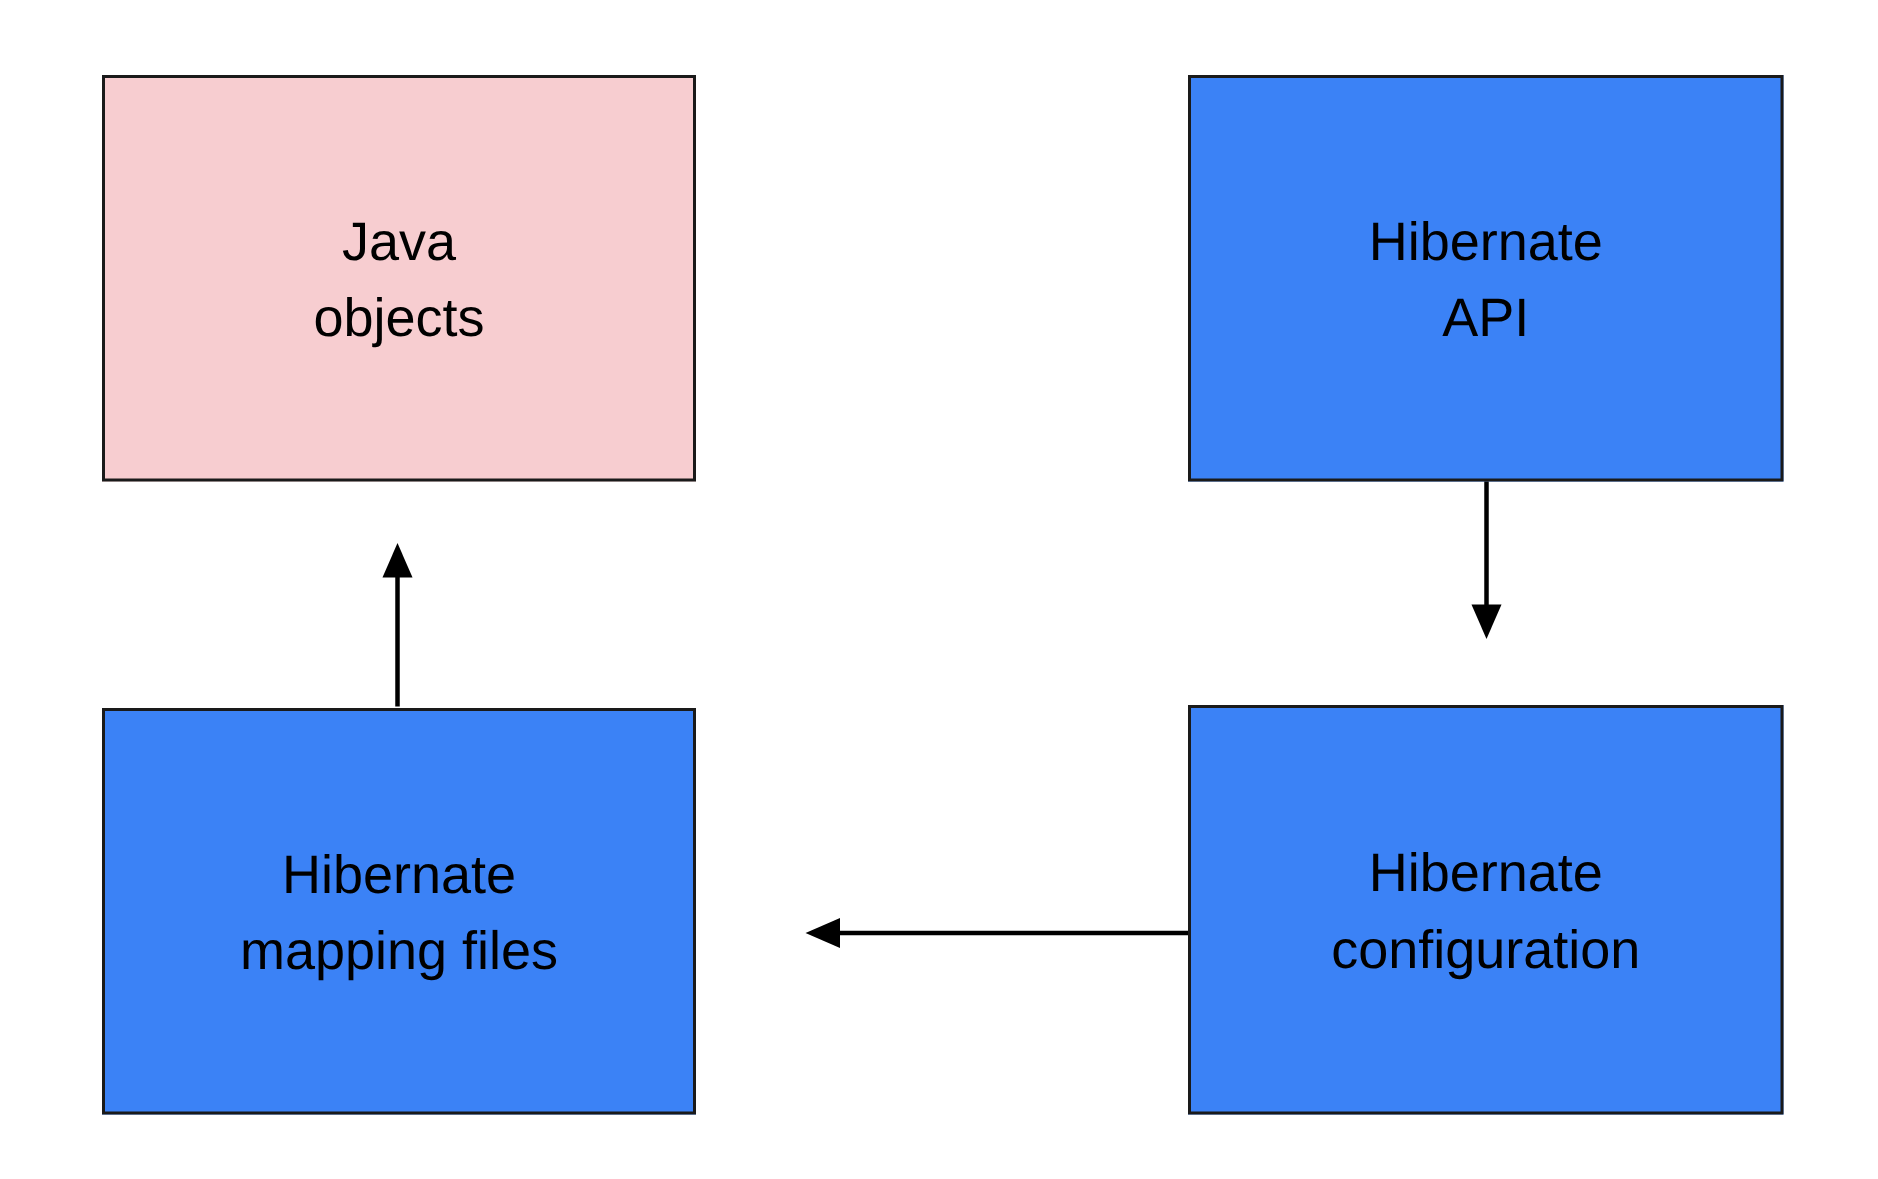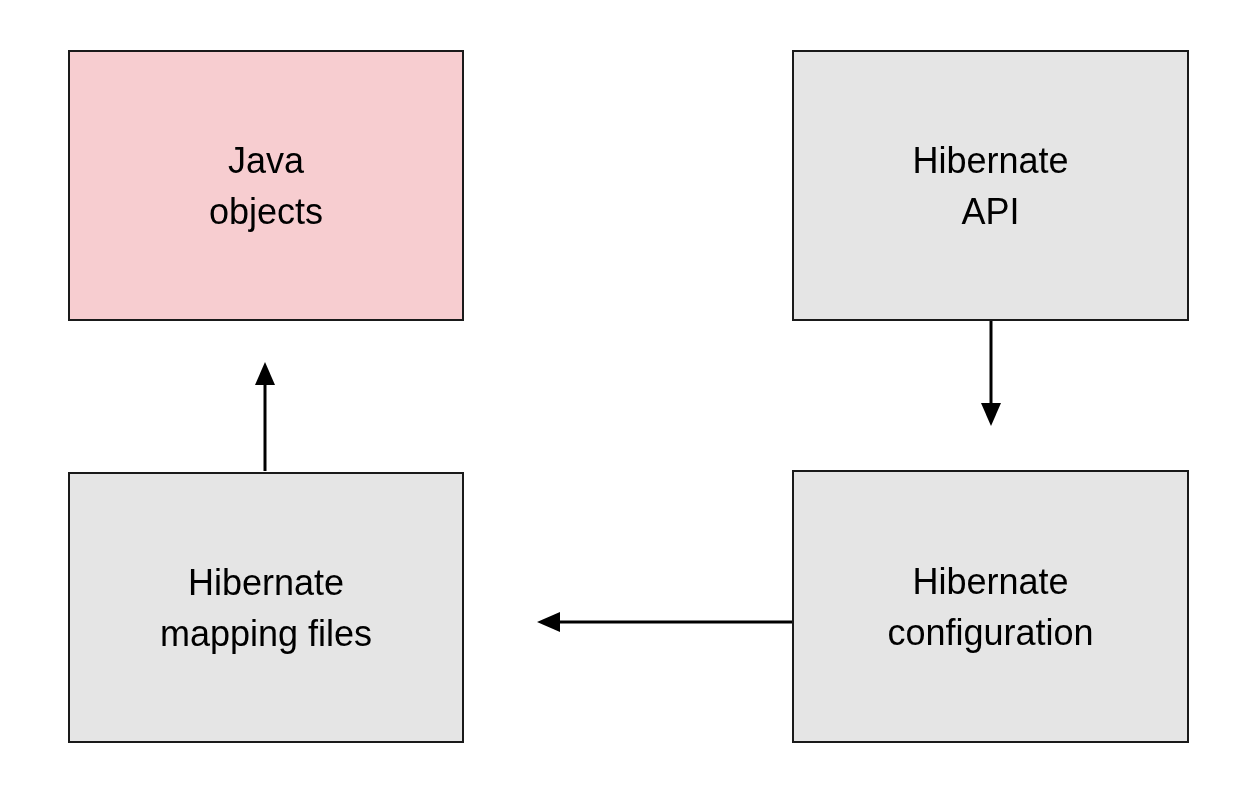--- a/index.html
+++ b/index.html
@@ -14,21 +14,21 @@
     position: relative;
     width: 1252px;
     height: 786px;
     background: #ffffff;
     overflow: hidden;
   }
   .node {
     position: absolute;
     box-sizing: border-box;
     border: 2px solid #1a1a1a;
-    background: #e5e5e5;
+    background: #3b82f6;
     display: flex;
     align-items: center;
     justify-content: center;
     text-align: center;
   }
   .node-label {
     font-family: "Liberation Sans", sans-serif;
     font-size: 36px;
     line-height: 51px;
     color: #000000;

